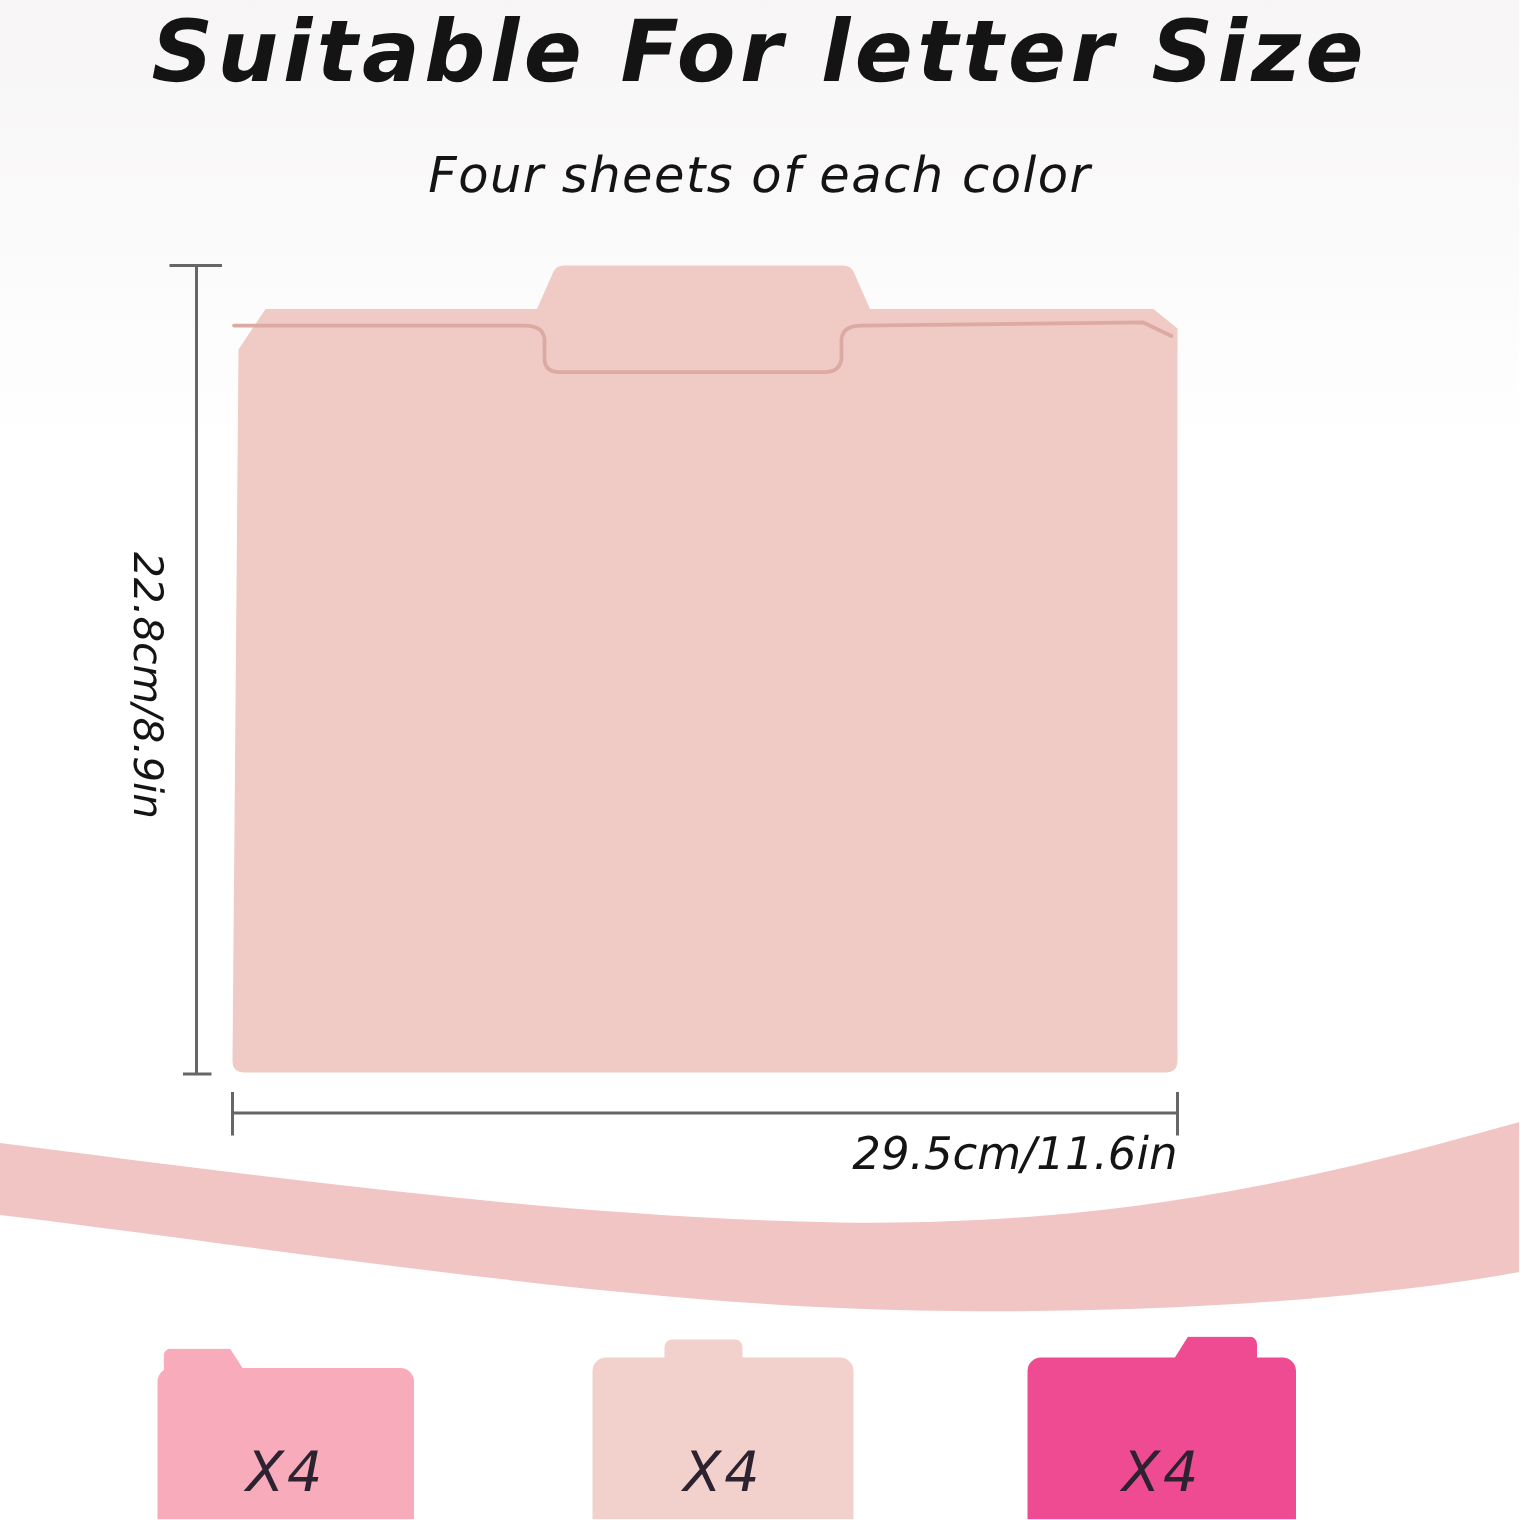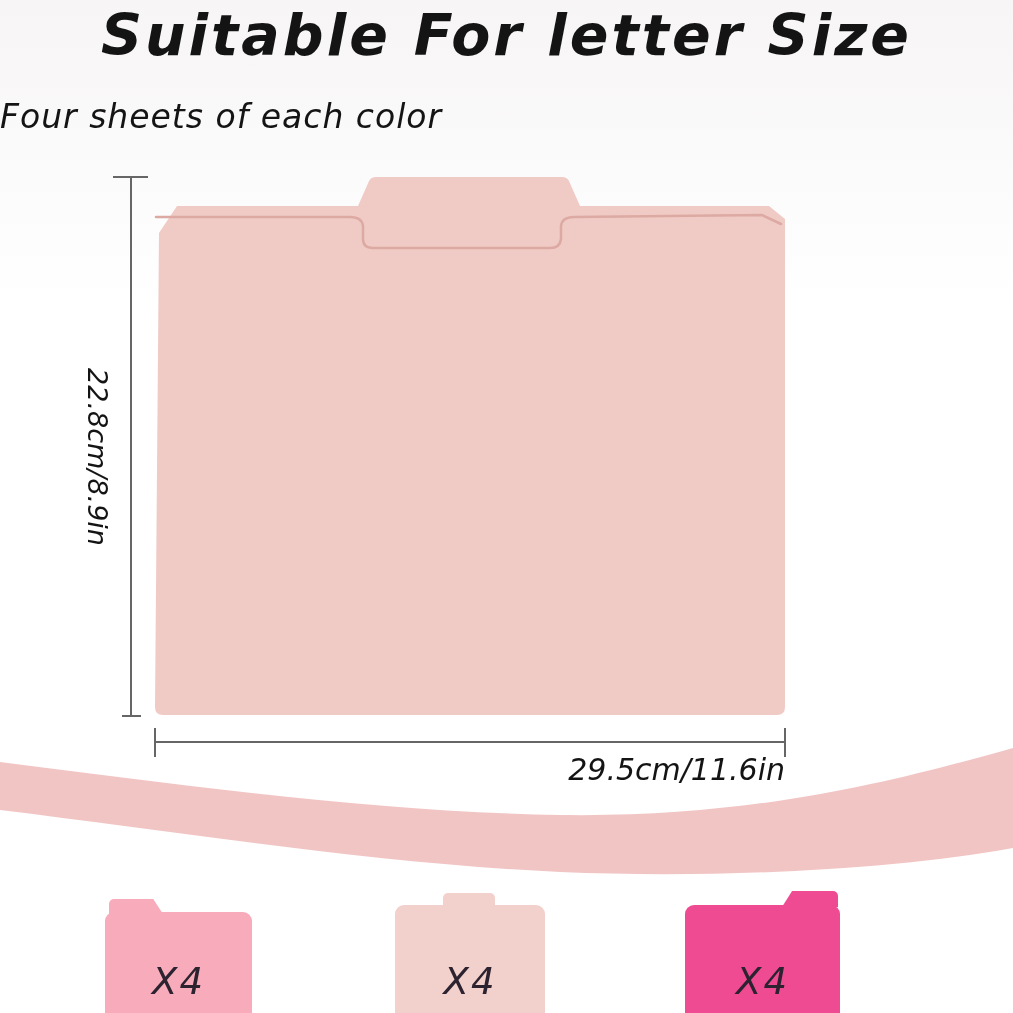--- a/index.html
+++ b/index.html
@@ -11,36 +11,36 @@
     font-family:"DejaVu Sans","Liberation Sans",sans-serif;
   }
   .hand{font-style:italic;color:#141414;}
   .title{
     position:absolute;top:2px;left:0;right:0;
     text-align:center;
     font-size:57px;font-weight:bold;letter-spacing:3px;
   }
   .subtitle{
     position:absolute;top:97px;left:0;right:0;
-    text-align:left;
+    text-align:center;
     font-size:33px;font-weight:500;letter-spacing:1px;
   }
   .scene{position:absolute;left:0;top:0;}
   .dim-label-v{
     position:absolute;left:-33px;top:441px;
     width:260px;height:32px;line-height:32px;
     text-align:center;font-size:27px;
     transform:rotate(90deg);
     white-space:nowrap;
   }
   .dim-label-h{
     position:absolute;top:752px;left:155px;width:630px;
     text-align:right;font-size:30px;
   }
-  .variant{position:absolute;}
+  .variant{position:absolute;padding-left:24px;}
   .variant .tab{position:absolute;top:0;border-radius:5px 5px 0 0;}
   .variant .body{
     position:absolute;left:0;right:0;bottom:0;
     border-radius:9px 9px 0 0;
     display:flex;justify-content:center;align-items:flex-start;
   }
   .count{font-size:37px;font-style:italic;color:#2c2230;letter-spacing:2px;}
   .v1{left:105px;top:899px;width:147px;height:114px;}
   .v1 .tab{left:4px;width:54px;height:15px;clip-path:polygon(0 0,82% 0,100% 100%,0 100%);}
   .v1 .body{top:13px;}

